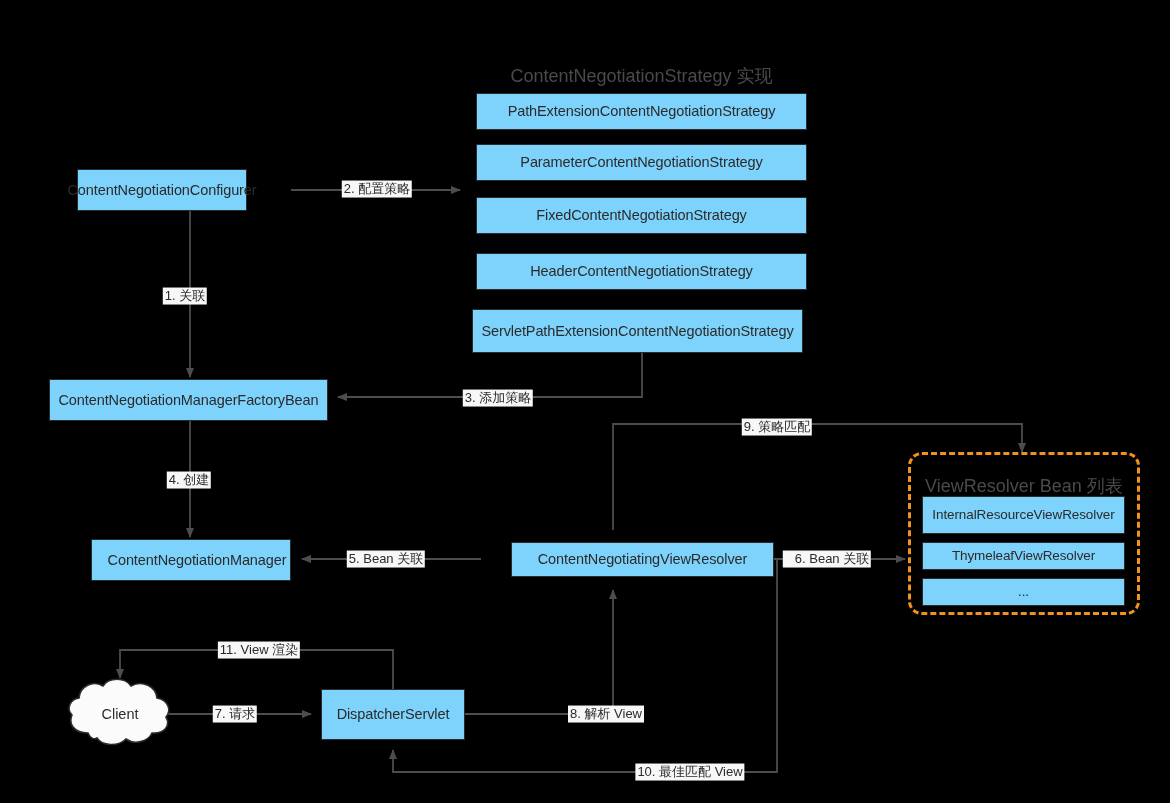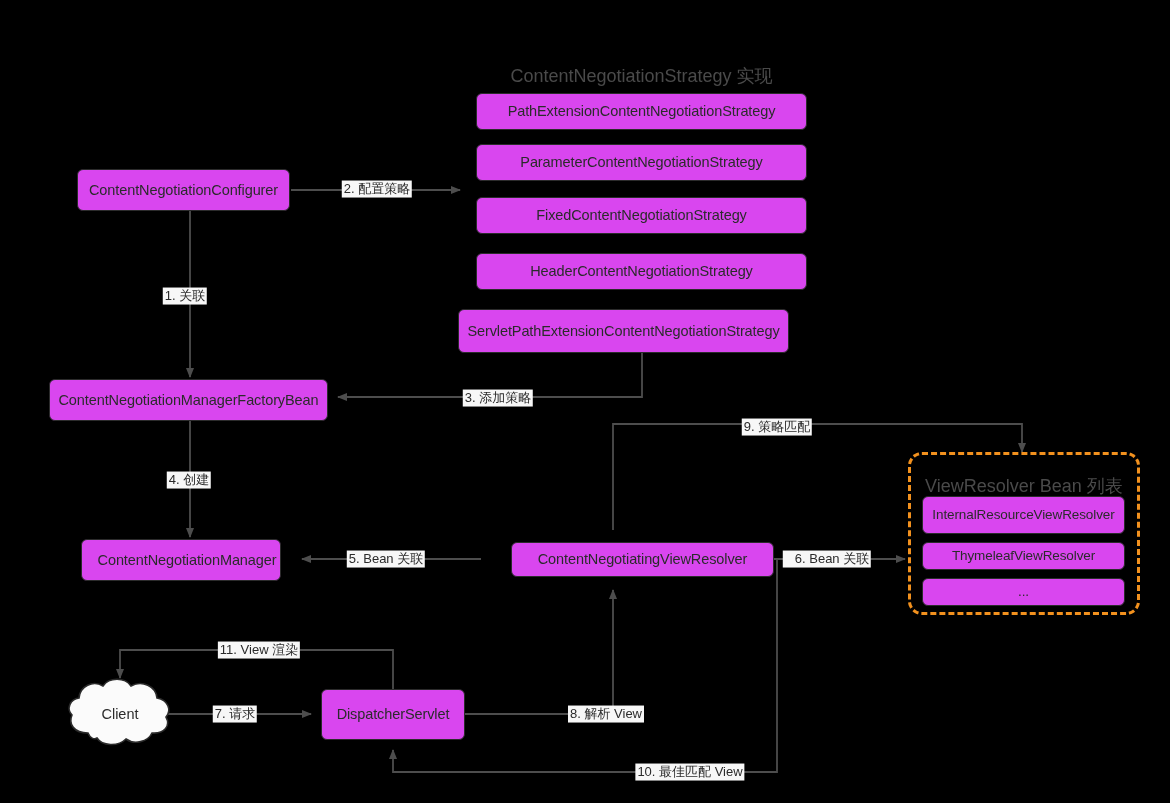--- a/index.html
+++ b/index.html
@@ -23,23 +23,23 @@
   svg.edges {
     position: absolute;
     left: 0; top: 0;
     width: 1170px;
     height: 803px;
     pointer-events: none;
   }
   .node {
     position: absolute;
     box-sizing: border-box;
-    background: #d946ef;
+    background: #7dd3fc;
     border: 1.6px solid #2b2b2b;
-    border-radius: 6px;
+    border-radius: 0;
     color: #2b2b2b;
     font-size: 14.5px;
     line-height: 1.25;
     display: flex;
     align-items: center;
     justify-content: center;
     text-align: center;
     padding: 2px 6px;
     letter-spacing: -0.1px;
   }
@@ -122,25 +122,25 @@
       <path d="M393,689 L393,650 L120,650 L120,678" marker-end="url(#arrow)"></path>
     </g>
   </svg>
 
   <div class="group-title" style="left:476px; top:64px; width:331px;">ContentNegotiationStrategy 实现</div>
 
   <div class="node" style="left:476px; top:93px; width:331px; height:37px;">PathExtensionContentNegotiationStrategy</div>
   <div class="node" style="left:476px; top:144px; width:331px; height:37px;">ParameterContentNegotiationStrategy</div>
   <div class="node" style="left:476px; top:197px; width:331px; height:37px;">FixedContentNegotiationStrategy</div>
   <div class="node" style="left:476px; top:253px; width:331px; height:37px;">HeaderContentNegotiationStrategy</div>
-  <div class="node" style="left:458px; top:309px; width:331px; height:44px;">ServletPathExtensionContentNegotiationStrategy</div>
+  <div class="node" style="left:472px; top:309px; width:331px; height:44px;">ServletPathExtensionContentNegotiationStrategy</div>
 
-  <div class="node" style="left:77px; top:169px; width:213px; height:42px;">ContentNegotiationConfigurer</div>
+  <div class="node" style="left:77px; top:169px; width:170px; height:42px;">ContentNegotiationConfigurer</div>
   <div class="node" style="left:49px; top:379px; width:279px; height:42px;">ContentNegotiationManagerFactoryBean</div>
-  <div class="node" style="left:81px; top:539px; width:200px; height:42px;padding-left:18px;">ContentNegotiationManager</div>
+  <div class="node" style="left:91px; top:539px; width:200px; height:42px;padding-left:18px;">ContentNegotiationManager</div>
 
   <div class="node" style="left:481px; top:542px; width:263px; height:35px;margin-left:30px;">ContentNegotiatingViewResolver</div>
 
   <div class="node" style="left:321px; top:689px; width:144px; height:51px;">DispatcherServlet</div>
 
   <div class="cloud" style="left:64px; top:676px; width:112px; height:75px;">
     <svg width="112" height="75" viewBox="0 0 112 75" xmlns="http://www.w3.org/2000/svg">
       <path d="M24,57 C10,57 4,48 8,39 C2,33 6,23 15,22 C16,10 29,4 39,10
                C45,1 61,1 67,10 C78,4 92,10 93,22 C104,24 108,34 102,41
                C107,50 100,58 88,57 C84,66 70,69 62,63 C54,71 38,70 33,62

